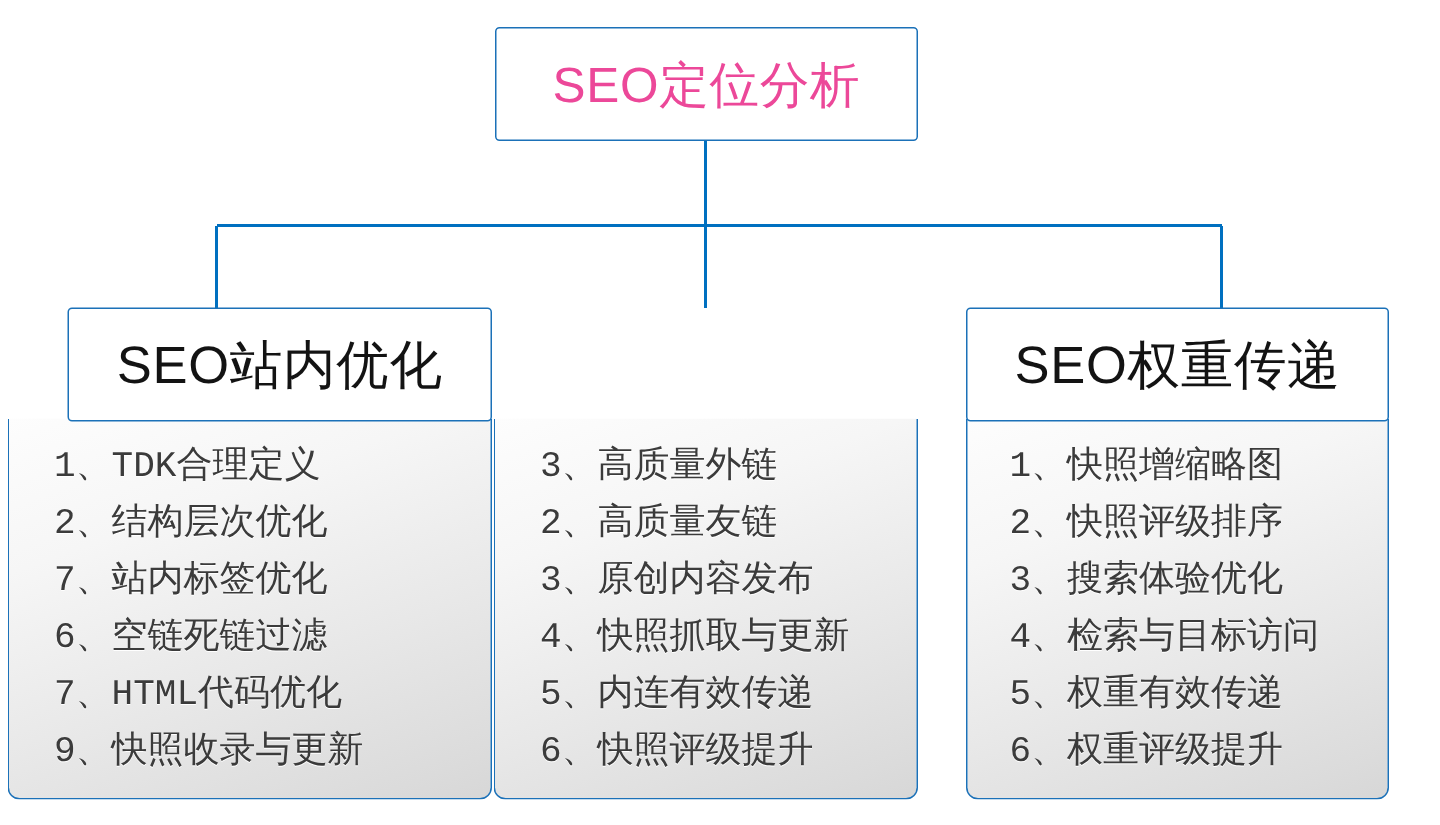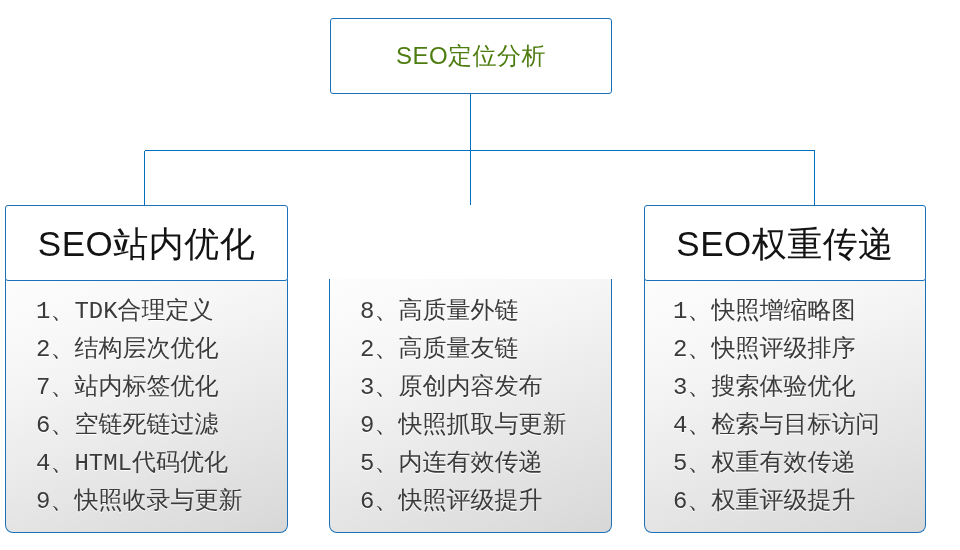--- a/index.html
+++ b/index.html
@@ -40,34 +40,34 @@
     height: 76px;
     box-sizing: border-box;
     border: 1.6px solid #1b71b8;
     border-radius: 3px;
     background: #ffffff;
     display: flex;
     align-items: center;
     justify-content: center;
   }
   .root-title {
-    font-size: 24px;
+    font-size: 33px;
     line-height: 1;
-    color: #4d7c0f;
+    color: #ec4899;
     letter-spacing: 0.5px;
     white-space: nowrap;
   }
 
   
   .branch {
     position: absolute;
     top: 205px;
     height: 328px;
   }
-  .branch-1 { left: 5px;   width: 283px; }
+  .branch-1 { left: 5px;   width: 283px; padding-left: 40px; }
   .branch-2 { left: 329px; width: 283px; }
   .branch-3 { left: 644px; width: 282px; }
 
   .branch-header {
     box-sizing: border-box;
     height: 76px;
     border: 1.6px solid #1b71b8;
     border-radius: 3px;
     background: #ffffff;
     display: flex;
@@ -138,33 +138,33 @@
   <div class="branch branch-1">
     <div class="branch-header">
       <div class="branch-header-title">SEO站内优化</div>
     </div>
     <div class="branch-body">
       <ul class="item-list">
         <li>1、TDK合理定义</li>
         <li>2、结构层次优化</li>
         <li>7、站内标签优化</li>
         <li>6、空链死链过滤</li>
-        <li>4、HTML代码优化</li>
+        <li>7、HTML代码优化</li>
         <li>9、快照收录与更新</li>
       </ul>
     </div>
   </div>
 
   <div class="branch branch-2">
     <div class="branch-body">
       <ul class="item-list">
-        <li>8、高质量外链</li>
+        <li>3、高质量外链</li>
         <li>2、高质量友链</li>
         <li>3、原创内容发布</li>
-        <li>9、快照抓取与更新</li>
+        <li>4、快照抓取与更新</li>
         <li>5、内连有效传递</li>
         <li>6、快照评级提升</li>
       </ul>
     </div>
   </div>
 
   <div class="branch branch-3">
     <div class="branch-header">
       <div class="branch-header-title">SEO权重传递</div>
     </div>

